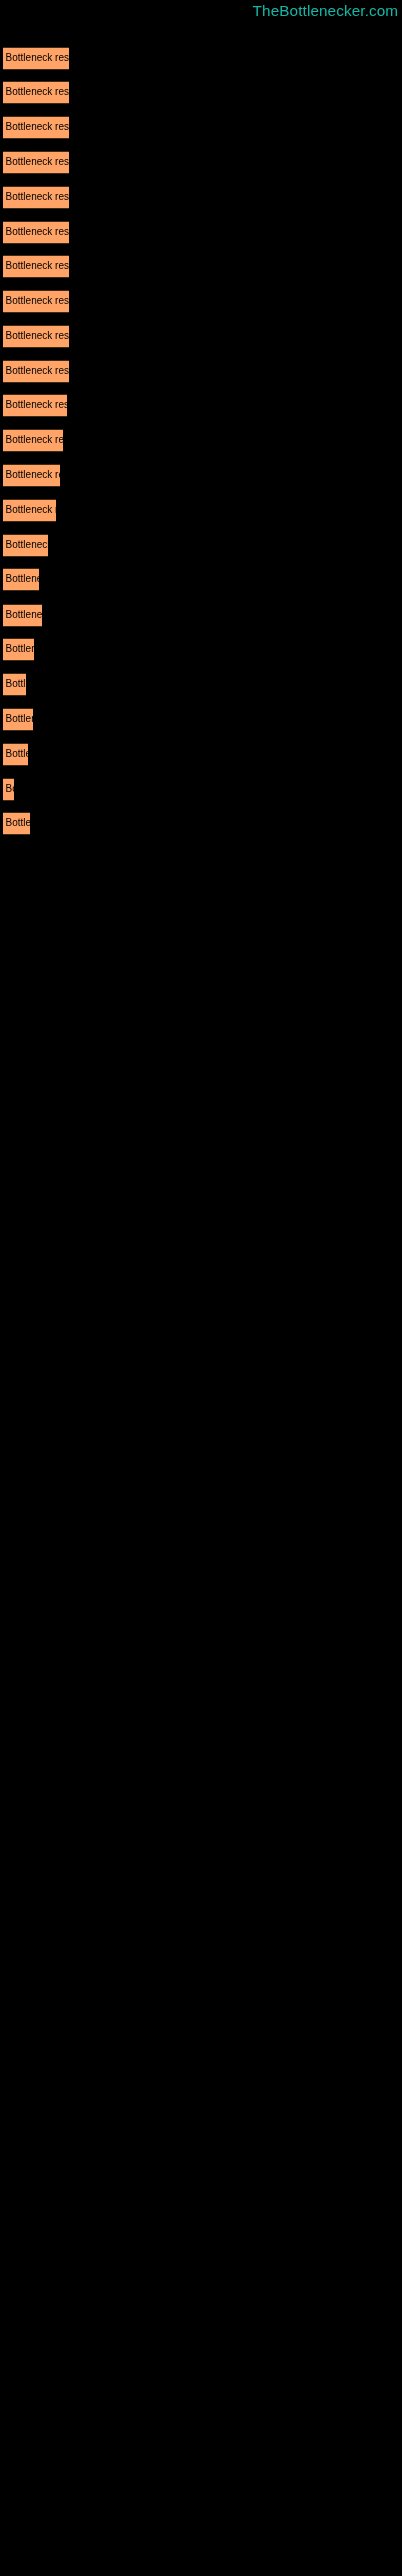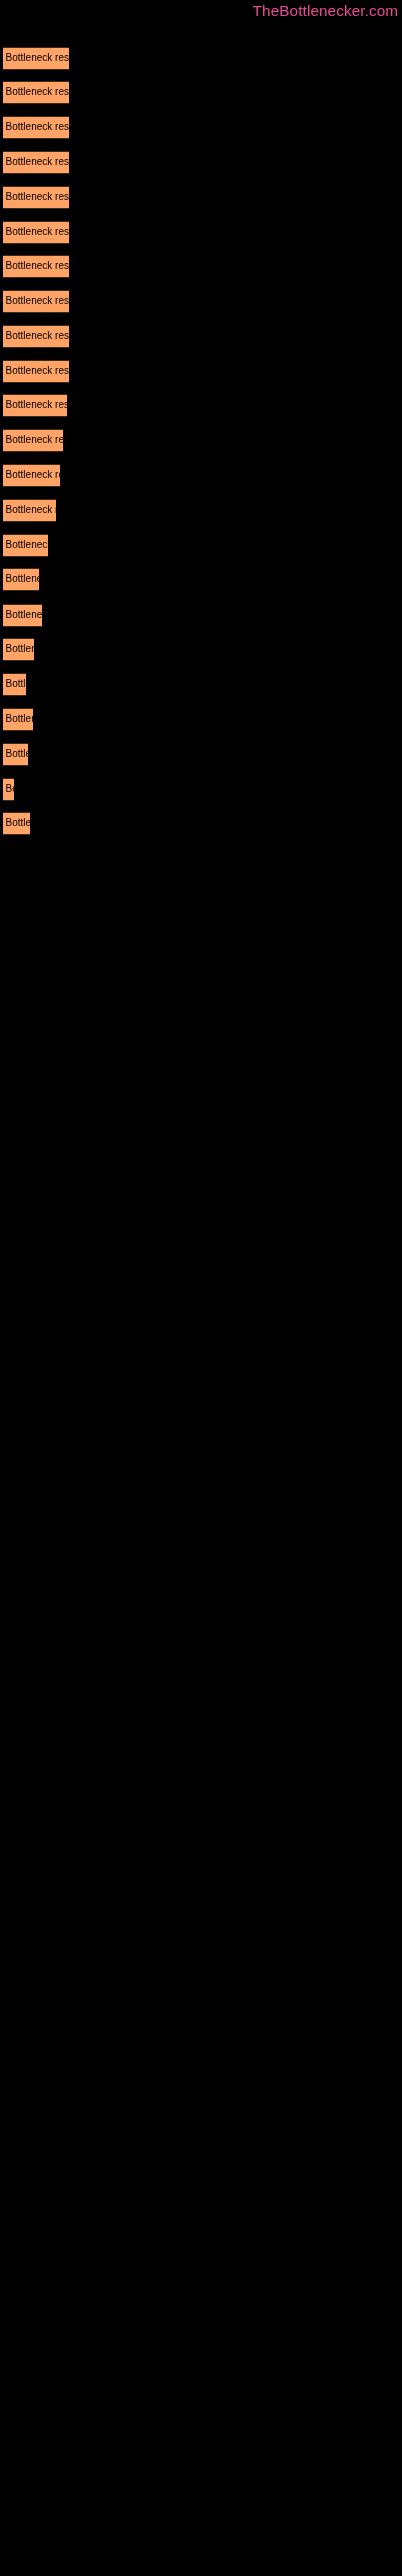--- a/index.html
+++ b/index.html
@@ -30,21 +30,21 @@
     left: 0;
     width: 403px;
     height: 24px;
   }
   .site-title {
     position: absolute;
     right: 4.8px;
     top: 0.8px;
     font-size: 15.3px;
     line-height: 19.3px;
-    color: #ec4899;
+    color: #14b8a6;
     letter-spacing: 0.1px;
     white-space: nowrap;
     font-family: "Liberation Sans", sans-serif;
   }
 
   
   .chart {
     position: absolute;
     left: 0;
     top: 0;

